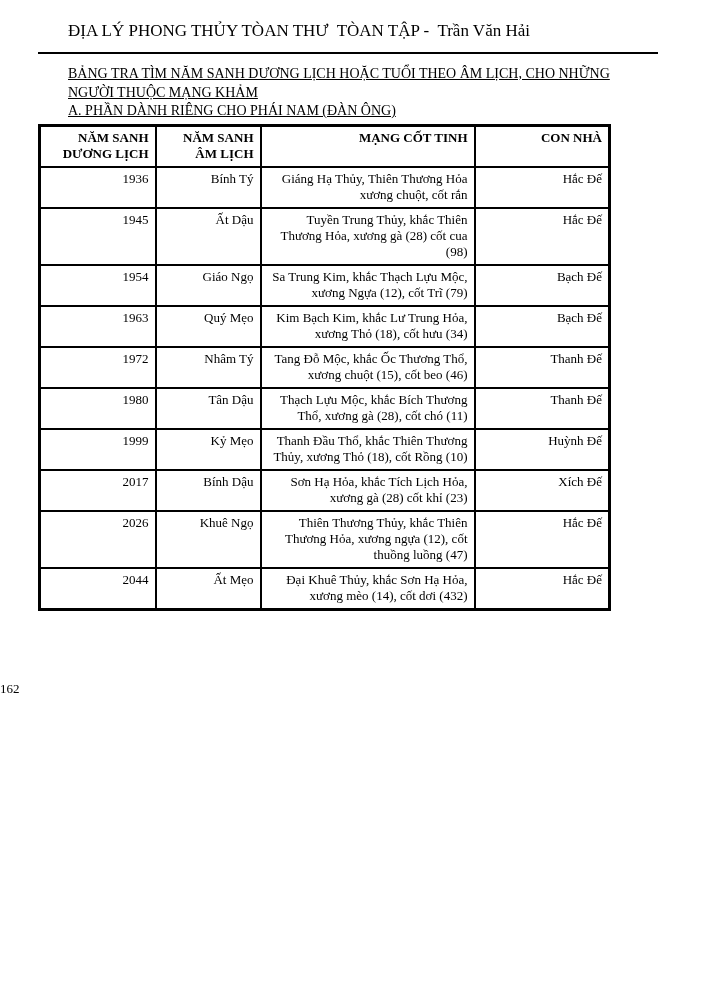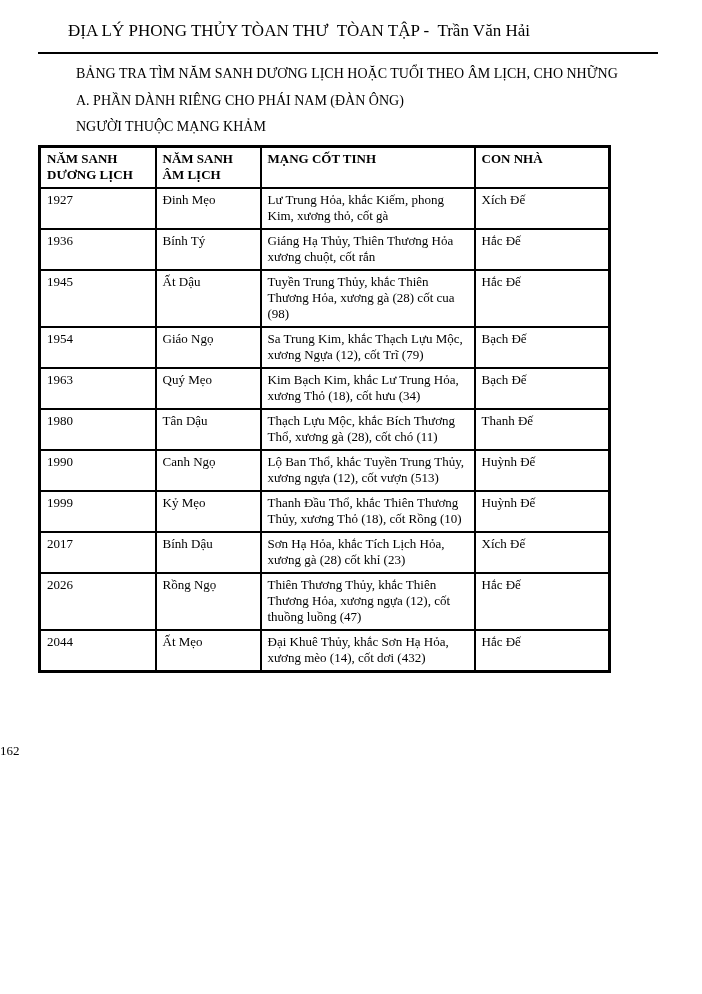--- a/index.html
+++ b/index.html
@@ -22,81 +22,75 @@
     width: 620px;
     margin: 13px 0 0 38px;
     border-top: 2px solid #000000;
     height: 0;
   }
   .heading-block {
     margin: 11px 40px 3px 68px;
     font-size: 14px;
     line-height: 18.5px;
   }
-  .heading-block div { margin: 8px; }
+  .heading-block div { margin: 0; text-decoration: underline; }
   table.lookup {
     border-collapse: collapse;
     table-layout: fixed;
     width: 570px;
     margin: 2px 0 0 38px;
     border: 3px solid #000000;
   }
   table.lookup th, table.lookup td {
     border: 2px solid #000000;
     padding: 3px 6px 4px 6px;
     font-size: 13px;
     line-height: 16px;
     vertical-align: top;
-    text-align: left;
+    text-align: right;
     overflow: hidden;
   }
   table.lookup th { font-weight: bold; }
   .just { text-align: justify; }
   .page-number {
     width: 664px;
     margin-top: 70px;
     font-size: 13px;
   }
 </style>
 </head>
 <body>
 
 <div class="running-head">ĐỊA LÝ PHONG THỦY TÒAN THƯ  TÒAN TẬP -  Trần Văn Hải</div>
 
 <div class="rule"></div>
 
 <div class="heading-block">
   <div>BẢNG TRA TÌM NĂM SANH DƯƠNG LỊCH HOẶC TUỔI THEO ÂM LỊCH, CHO NHỮNG</div>
+  <div>NGƯỜI THUỘC MẠNG KHẢM</div>
   <div>A. PHẦN DÀNH RIÊNG CHO PHÁI NAM (ĐÀN ÔNG)</div>
-  <div>NGƯỜI THUỘC MẠNG KHẢM</div>
 </div>
 
 <table class="lookup">
   <colgroup>
     <col style="width:116px">
     <col style="width:105px">
     <col style="width:214px">
     <col style="width:135px">
   </colgroup>
   <thead>
     <tr>
       <th class="just">NĂM SANH DƯƠNG LỊCH</th>
       <th class="just">NĂM SANH ÂM LỊCH</th>
       <th>MẠNG CỐT TINH</th>
       <th>CON NHÀ</th>
     </tr>
   </thead>
   <tbody>
 
-      <tr>
-        <td>1927</td>
-        <td>Đinh Mẹo</td>
-        <td class="just">Lư Trung Hỏa, khắc Kiếm, phong Kim, xương thỏ, cốt gà</td>
-        <td>Xích Đế</td>
-      </tr>
 
       <tr>
         <td>1936</td>
         <td>Bính Tý</td>
         <td class="just">Giáng Hạ Thủy, Thiên Thương Hỏa xương chuột, cốt rắn</td>
         <td>Hắc Đế</td>
       </tr>
 
       <tr>
         <td>1945</td>
@@ -112,53 +106,53 @@
         <td>Bạch Đế</td>
       </tr>
 
       <tr>
         <td>1963</td>
         <td>Quý Mẹo</td>
         <td class="just">Kim Bạch Kim, khắc Lư Trung Hỏa, xương Thỏ (18), cốt hưu (34)</td>
         <td>Bạch Đế</td>
       </tr>
 
+      <tr>
+        <td>1972</td>
+        <td>Nhâm Tý</td>
+        <td class="just">Tang Đỗ Mộc, khắc Ốc Thương Thổ, xương chuột (15), cốt beo (46)</td>
+        <td>Thanh Đế</td>
+      </tr>
 
       <tr>
         <td>1980</td>
         <td>Tân Dậu</td>
         <td class="just">Thạch Lựu Mộc, khắc Bích Thương Thổ, xương gà (28), cốt chó (11)</td>
         <td>Thanh Đế</td>
       </tr>
 
-      <tr>
-        <td>1990</td>
-        <td>Canh Ngọ</td>
-        <td class="just">Lộ Ban Thổ, khắc Tuyền Trung Thủy, xương ngựa (12), cốt vượn (513)</td>
-        <td>Huỳnh Đế</td>
-      </tr>
 
       <tr>
         <td>1999</td>
         <td>Kỷ Mẹo</td>
         <td class="just">Thanh Đầu Thổ, khắc Thiên Thương Thủy, xương Thỏ (18), cốt Rồng (10)</td>
         <td>Huỳnh Đế</td>
       </tr>
 
 
       <tr>
         <td>2017</td>
         <td>Bính Dậu</td>
         <td class="just">Sơn Hạ Hỏa, khắc Tích Lịch Hỏa, xương gà (28) cốt khỉ (23)</td>
         <td>Xích Đế</td>
       </tr>
 
       <tr>
         <td>2026</td>
-        <td>Rồng Ngọ</td>
+        <td>Khuê Ngọ</td>
         <td class="just">Thiên Thương Thủy, khắc Thiên Thương Hỏa, xương ngựa (12), cốt thuồng luồng (47)</td>
         <td>Hắc Đế</td>
       </tr>
 
       <tr>
         <td>2044</td>
         <td>Ất Mẹo</td>
         <td class="just">Đại Khuê Thủy, khắc Sơn Hạ Hỏa, xương mèo (14), cốt dơi (432)</td>
         <td>Hắc Đế</td>
       </tr>

